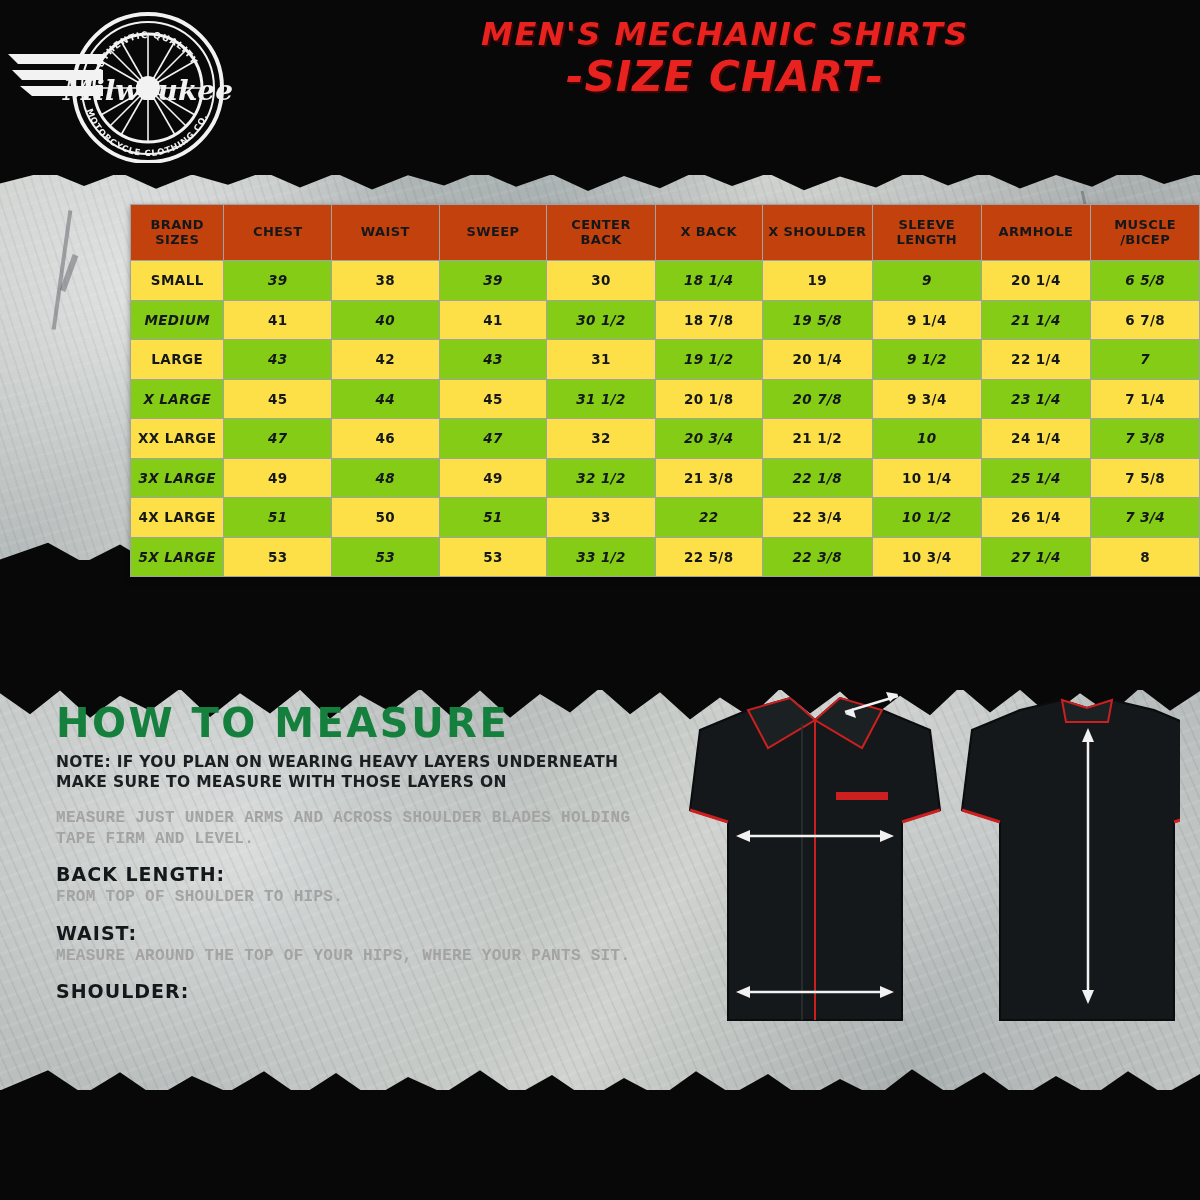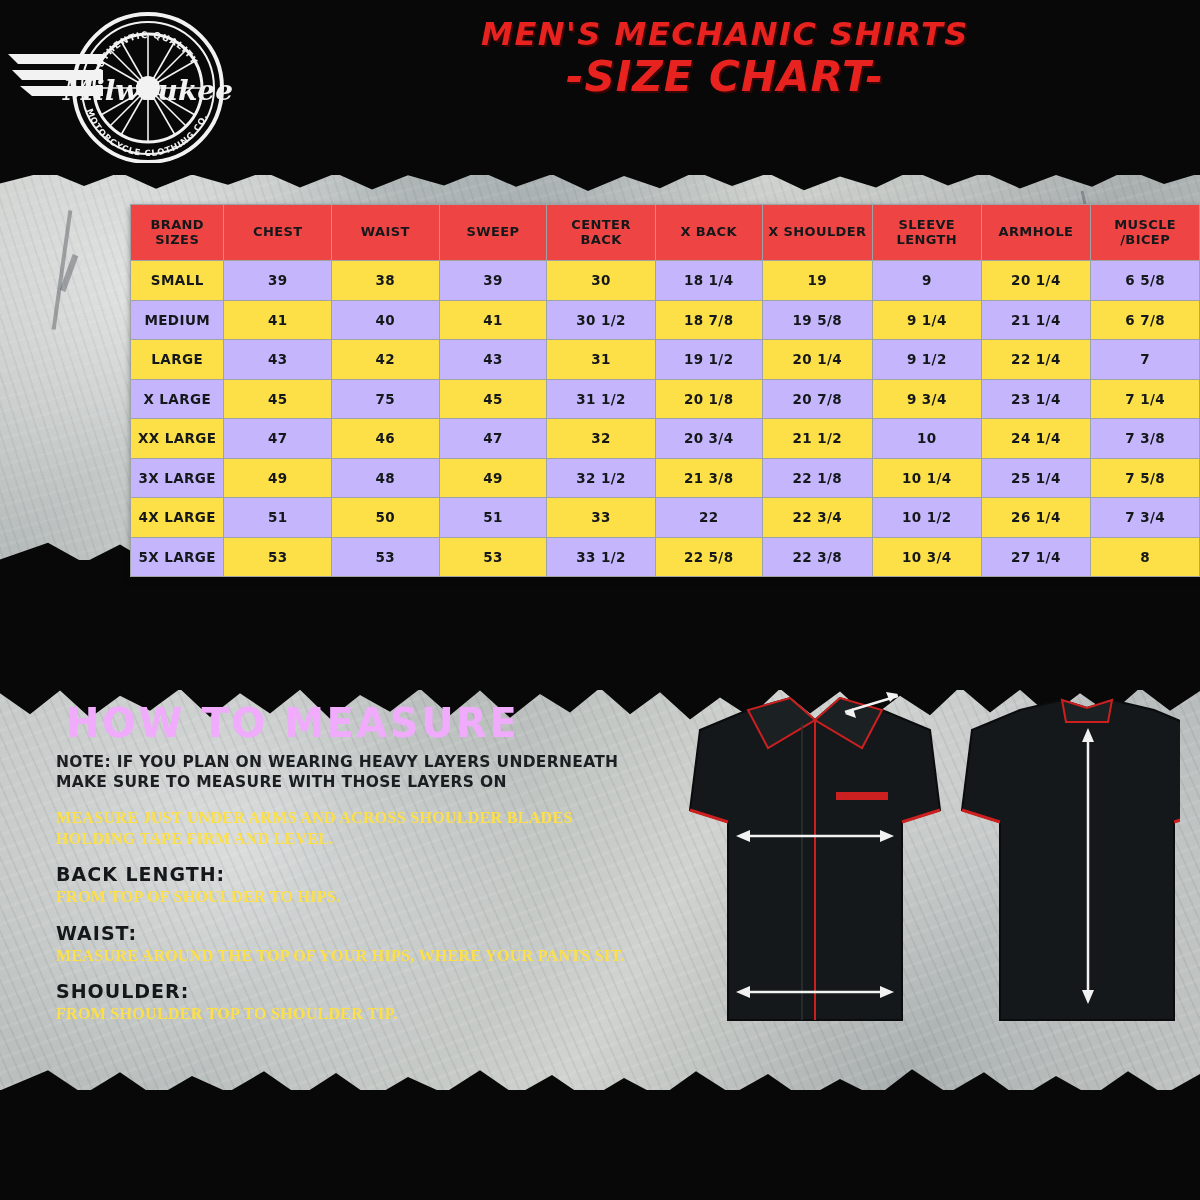--- a/index.html
+++ b/index.html
@@ -167,69 +167,68 @@
     text-align: center;
     font-weight: bold;
     font-size: 13.5px;
     color: #15181a;
     font-family: "DejaVu Sans", sans-serif;
     letter-spacing: .4px;
     padding: 0;
   }
   table.size-chart thead th {
     height: 56px;
-    background: #ef4444;
+    background: #c2410c;
     font-size: 13px;
     line-height: 1.15;
     padding: 12px 5px;
     text-align: center;
   }
   table.size-chart tbody td { height: 39.5px; }
   .col-h { width: 96px; }
   .col-c { width: 112px; }
-  .cell-grey { background: #c4b5fd; }
+  .cell-grey { background: #84cc16; font-style: italic; }
   .cell-white { background: #fde047; }
   .lbl { text-align: center; }
 
   
   .howto {
     position: absolute; left: 56px; top: 700px; width: 600px; z-index: 5;
   }
   .howto h2 {
     font-family: "DejaVu Sans", sans-serif;
     font-size: 40px;
     font-weight: bold;
     letter-spacing: 2.5px;
-    color: #f0abfc;
+    color: #15803d;
     margin-bottom: 6px;
-    margin-left: 10px;
   }
   .howto .note {
     font-family: "DejaVu Sans", sans-serif;
     font-size: 15.5px;
     font-weight: bold;
     letter-spacing: .3px;
     color: #1b1f21;
     line-height: 1.3;
     margin-bottom: 16px;
   }
   .howto .sec-title {
     font-family: "DejaVu Sans", sans-serif;
     font-size: 19px;
     font-weight: bold;
     letter-spacing: 1px;
     color: #14181a;
     margin-top: 14px;
   }
   .howto .sec-body {
-    font-family: Liberation Serif, serif;
+    font-family: Liberation Mono, monospace;
     font-size: 16px;
     font-weight: bold;
     letter-spacing: .3px;
-    color: #fde047;
+    color: #a3a3a3;
     line-height: 1.28;
     margin-top: 2px;
   }
 
   .shirts {
     position: absolute; left: 640px; top: 690px; width: 540px; height: 400px; z-index: 5;
   }
 </style>
 </head>
 <body>
@@ -339,21 +338,21 @@
             <td class="cell-white">31</td>
             <td class="cell-grey">19 1/2</td>
             <td class="cell-white">20 1/4</td>
             <td class="cell-grey">9 1/2</td>
             <td class="cell-white">22 1/4</td>
             <td class="cell-grey">7</td>
           </tr>
           <tr>
             <td class="lbl cell-grey">X LARGE</td>
             <td class="cell-white">45</td>
-            <td class="cell-grey">75</td>
+            <td class="cell-grey">44</td>
             <td class="cell-white">45</td>
             <td class="cell-grey">31 1/2</td>
             <td class="cell-white">20 1/8</td>
             <td class="cell-grey">20 7/8</td>
             <td class="cell-white">9 3/4</td>
             <td class="cell-grey">23 1/4</td>
             <td class="cell-white">7 1/4</td>
           </tr>
           <tr>
             <td class="lbl cell-white">XX LARGE</td>
@@ -412,21 +411,20 @@
   <div class="howto">
     <h2>HOW TO MEASURE</h2>
     <div class="note">NOTE: IF YOU PLAN ON WEARING HEAVY LAYERS UNDERNEATH MAKE SURE TO MEASURE WITH THOSE LAYERS ON</div>
     <div id="howto-sections">
         <div class="sec-body">MEASURE JUST UNDER ARMS AND ACROSS SHOULDER BLADES HOLDING TAPE FIRM AND LEVEL.</div>
         <div class="sec-title">BACK LENGTH:</div>
         <div class="sec-body">FROM TOP OF SHOULDER TO HIPS.</div>
         <div class="sec-title">WAIST:</div>
         <div class="sec-body">MEASURE AROUND THE TOP OF YOUR HIPS, WHERE YOUR PANTS SIT.</div>
         <div class="sec-title">SHOULDER:</div>
-        <div class="sec-body">FROM SHOULDER TOP TO SHOULDER TIP.</div>
       </div>
   </div>
 
   <div class="shirts">
     <svg width="540" height="400" viewBox="0 0 540 400">
 
       <g>
         <path d="M60 40 L108 20 L150 8 L175 30 L200 8 L242 20 L290 40 L300 120 L262 132 L262 330 L88 330 L88 132 L50 120 Z" fill="#14181a" stroke="#0a0c0d" stroke-width="2"></path>
 
         <path d="M150 8 L175 30 L128 58 L108 20 Z" fill="#1b2023" stroke="#cc1f1f" stroke-width="2"></path>

